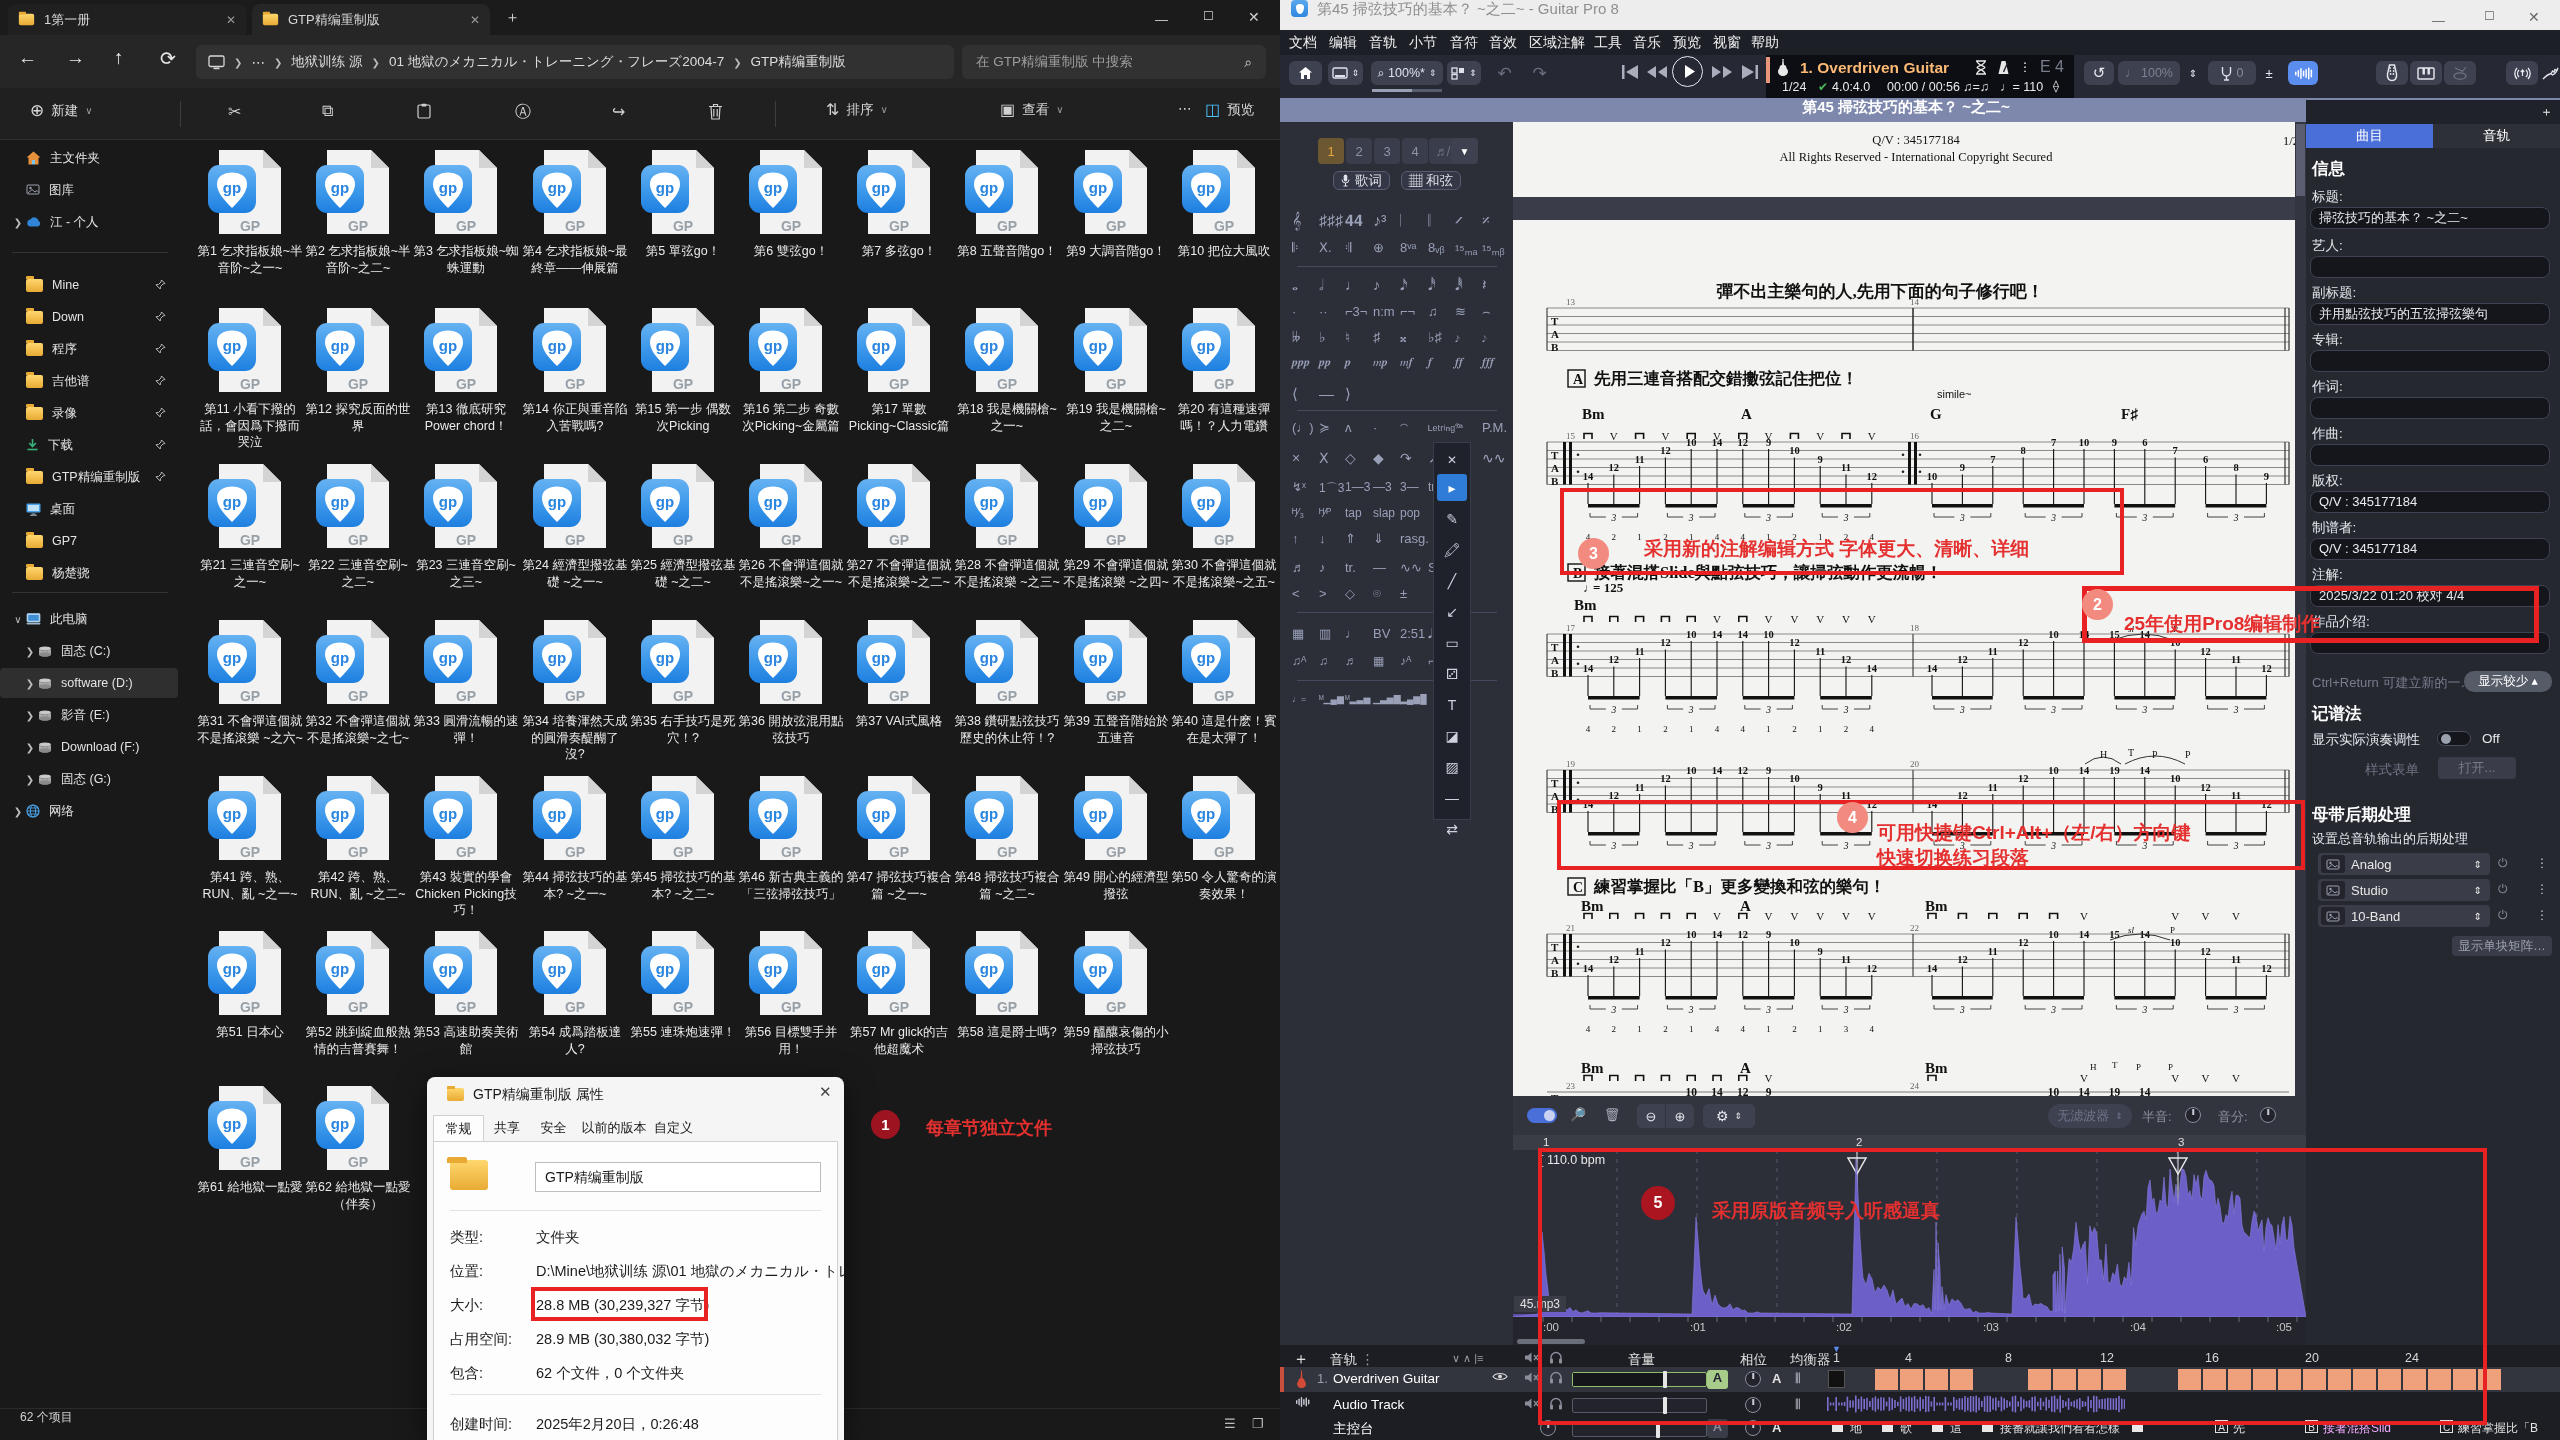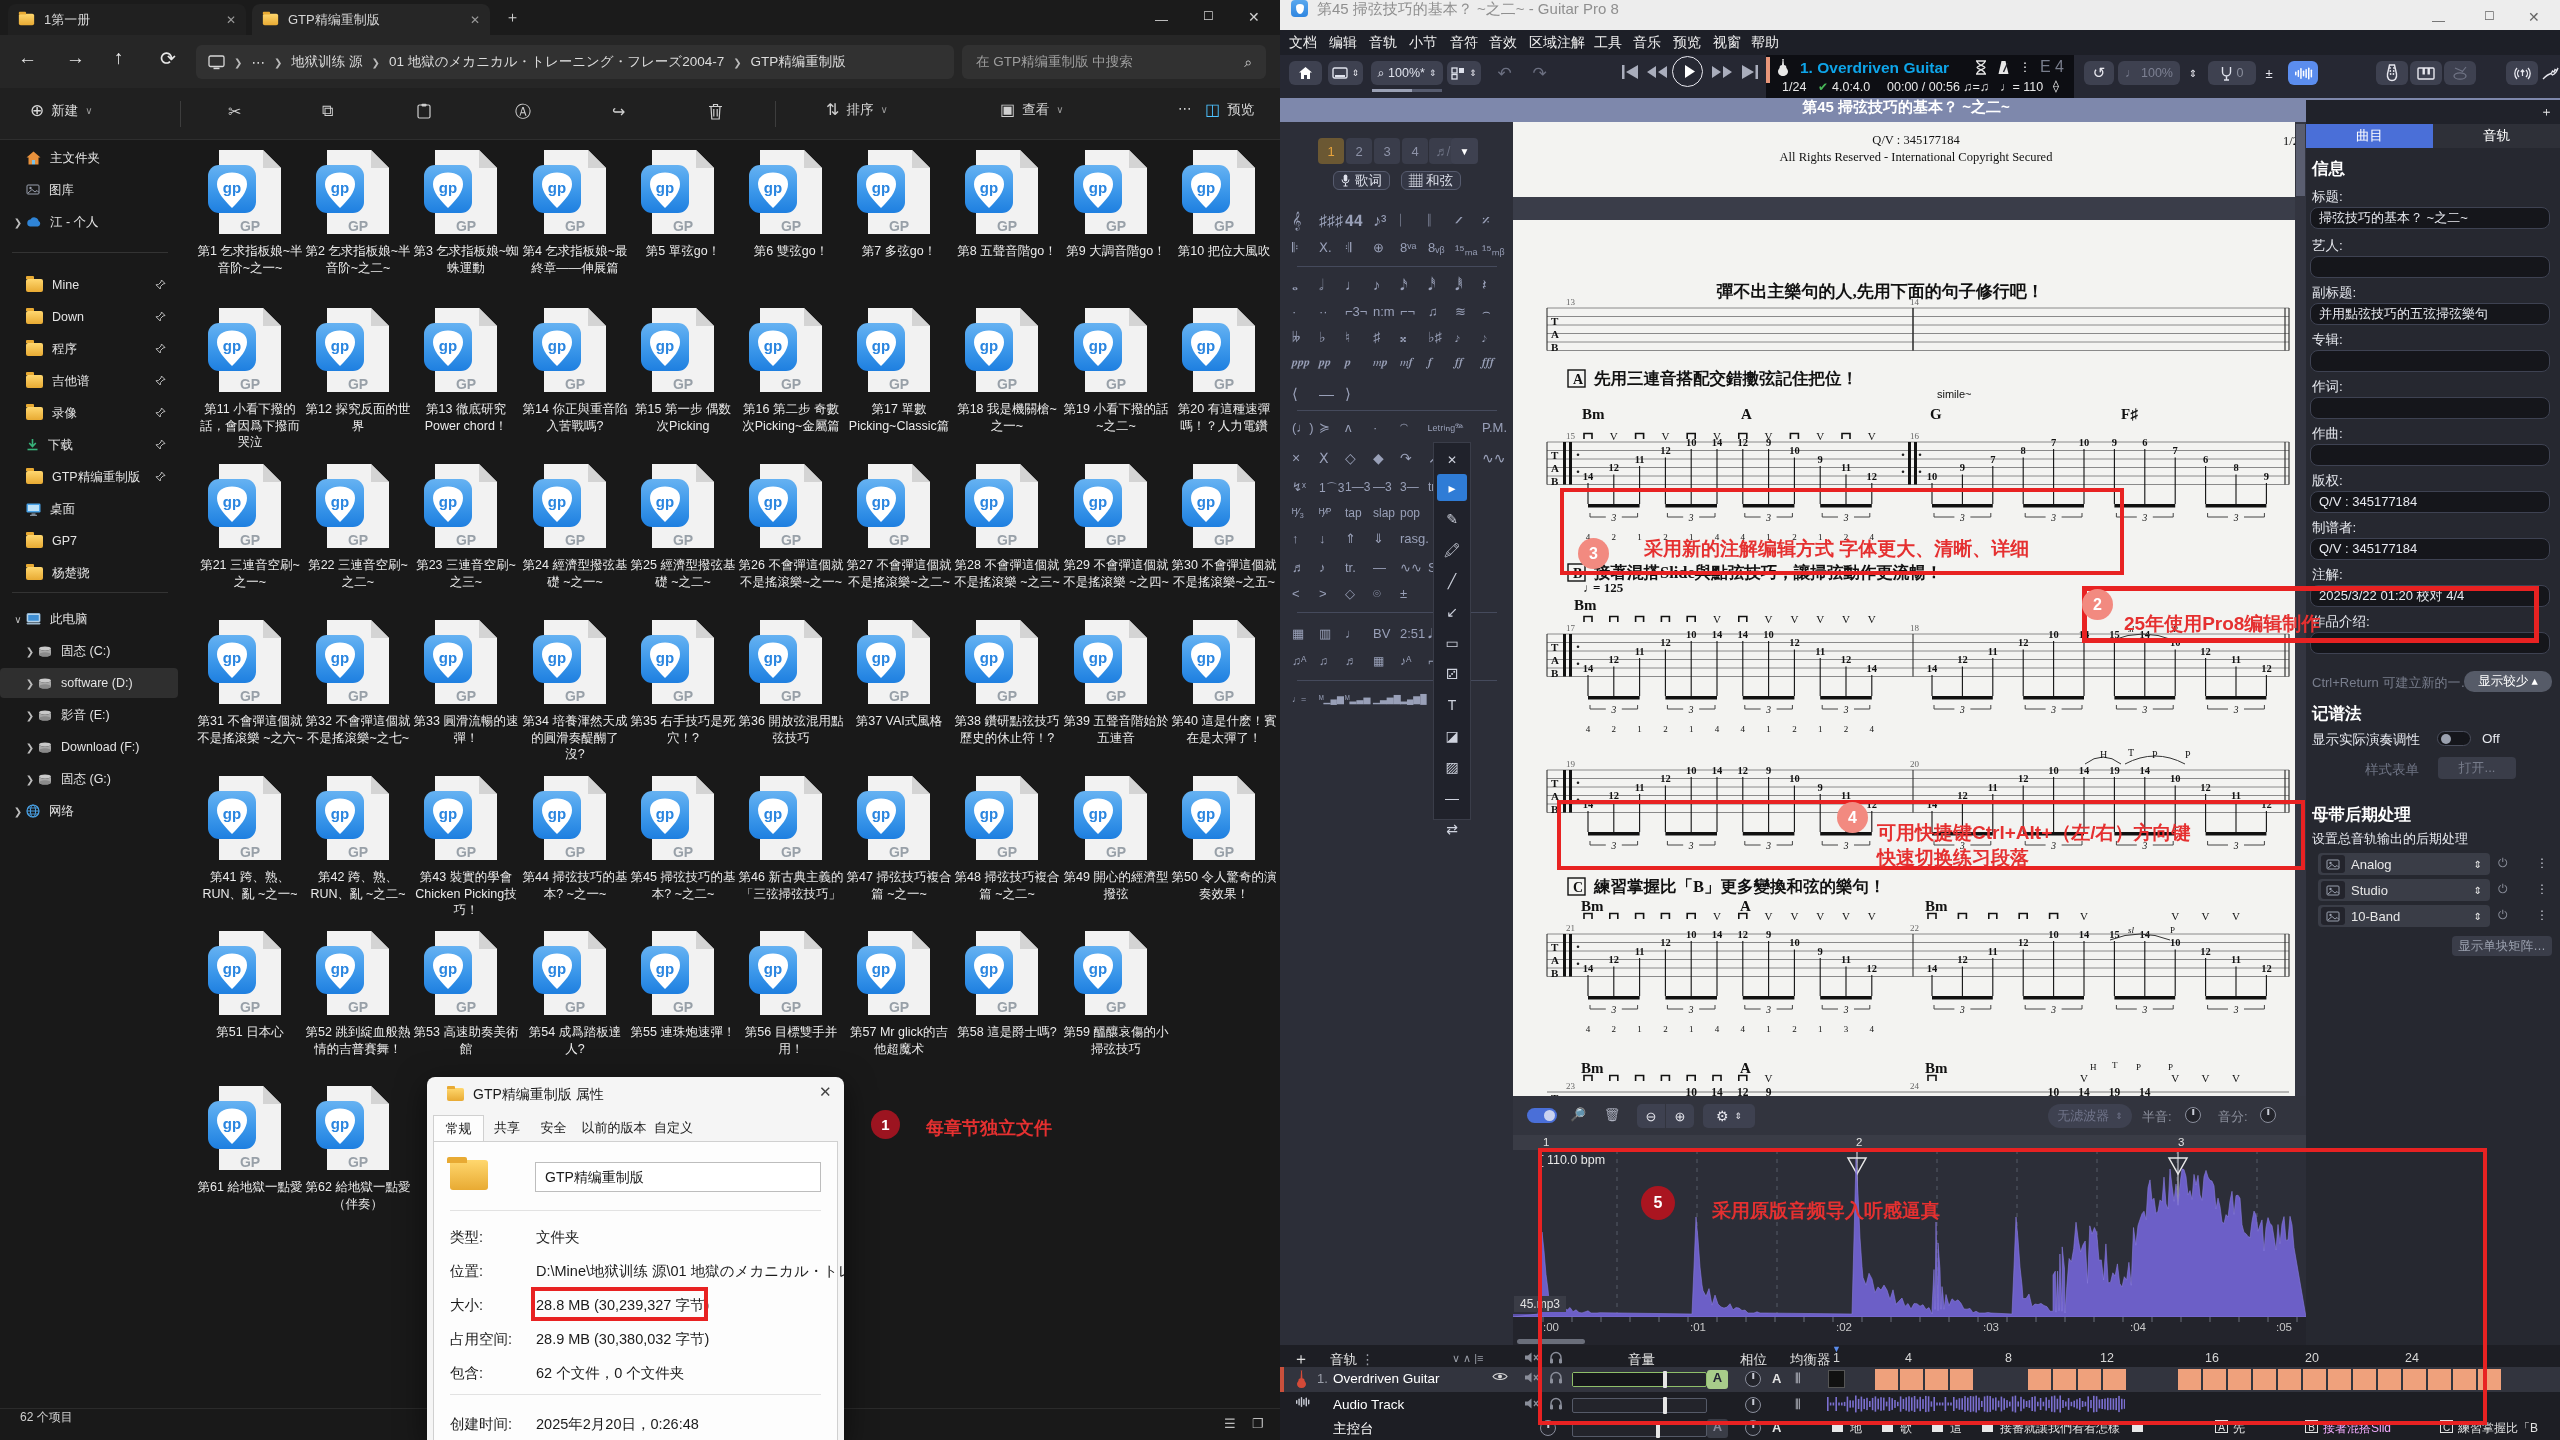--- a/index.html
+++ b/index.html
@@ -377,21 +377,21 @@
         <use href="#fico"></use>
       </svg><div class="lbl">第16 第二步 奇數次Picking~金屬篇</div></div>
 <div class="cell ab" style="left:666px;top:168px"><svg width="106" height="84" viewBox="0 0 106 84">
         <use href="#fico"></use>
       </svg><div class="lbl">第17 單數Picking~Classic篇</div></div>
 <div class="cell ab" style="left:774px;top:168px"><svg width="106" height="84" viewBox="0 0 106 84">
         <use href="#fico"></use>
       </svg><div class="lbl">第18 我是機關槍~之一~</div></div>
 <div class="cell ab" style="left:883px;top:168px"><svg width="106" height="84" viewBox="0 0 106 84">
         <use href="#fico"></use>
-      </svg><div class="lbl">第19 小看下撥的話~之二~</div></div>
+      </svg><div class="lbl">第19 我是機關槍~之二~</div></div>
 <div class="cell ab" style="left:991px;top:168px"><svg width="106" height="84" viewBox="0 0 106 84">
         <use href="#fico"></use>
       </svg><div class="lbl">第20 有這種速彈嗎！？人力電鑽</div></div>
 <div class="cell ab" style="left:17px;top:324px"><svg width="106" height="84" viewBox="0 0 106 84">
         <use href="#fico"></use>
       </svg><div class="lbl">第21 三連音空刷~之一~</div></div>
 <div class="cell ab" style="left:125px;top:324px"><svg width="106" height="84" viewBox="0 0 106 84">
         <use href="#fico"></use>
       </svg><div class="lbl">第22 三連音空刷~之二~</div></div>
 <div class="cell ab" style="left:233px;top:324px"><svg width="106" height="84" viewBox="0 0 106 84">
@@ -610,21 +610,21 @@
   </svg>
 <svg class="ab" style="left:1739px;top:64px" width="20" height="16" viewBox="0 0 20 16">
     <path d="M3 1 L15 8 L3 15 Z" fill="#a9adbc"></path>
     <rect x="16.5" y="1" width="2.5" height="14" fill="#a9adbc"></rect>
   </svg>
 <div class="ab" style="left:1766px;top:55px;width:308px;height:43px;background:#0d0e13"></div>
 <div class="ab" style="left:1766px;top:57px;width:4px;height:26px;background:#e8967a"></div>
 <div class="ab" style="left:1776px;top:58px"><svg width="14" height="19" viewBox="0 0 14 19">
       <path d="M7 18 C3.5 18 2 15.5 2 13.5 C2 12 3 11 3.5 10 C4 9 3.5 8 4.5 7.5 L6 7 L6.5 2 L6 1 L8 1 L7.5 2 L8 7 L9.5 7.5 C10.5 8 10 9 10.5 10 C11 11 12 12 12 13.5 C12 15.5 10.5 18 7 18 Z" fill="#e8e8e8"></path>
     </svg></div>
-<div class="ab" style="left:1800px;top:59px;color:#0ea5e9;font-weight:bold;font-size:15.5px">1. Overdriven Guitar</div>
+<div class="ab" style="left:1800px;top:59px;color:#fdba74;font-weight:bold;font-size:15.5px">1. Overdriven Guitar</div>
 <svg class="ab" style="left:1975px;top:60px" width="12" height="15" viewBox="0 0 12 15">
     <path d="M1 1 H11 M1 14 H11 M2 1 C2 5 10 6 10 7.5 C10 9 2 10 2 14 M10 1 C10 5 2 6 2 7.5 C2 9 10 10 10 14" stroke="#e8e8e8" stroke-width="1.3" fill="none"></path>
   </svg>
 <svg class="ab" style="left:1997px;top:60px" width="13" height="15" viewBox="0 0 13 15">
     <path d="M4.5 1 H8.5 L11.5 14 H1.5 Z" fill="#e8e8e8"></path>
     <line x1="6.5" y1="12" x2="10.5" y2="3" stroke="#23242c" stroke-width="1.4"></line>
   </svg>
 <div class="ab" style="left:2019px;top:60px;color:#fff;font-size:12px">⋮</div>
 <div class="ab" style="left:2040px;top:58px;color:#787d8c;font-size:16px">E 4</div>
 <div class="ab" style="left:1782px;top:80px;color:#e8e8e8;font-size:12.5px">1/24</div>

